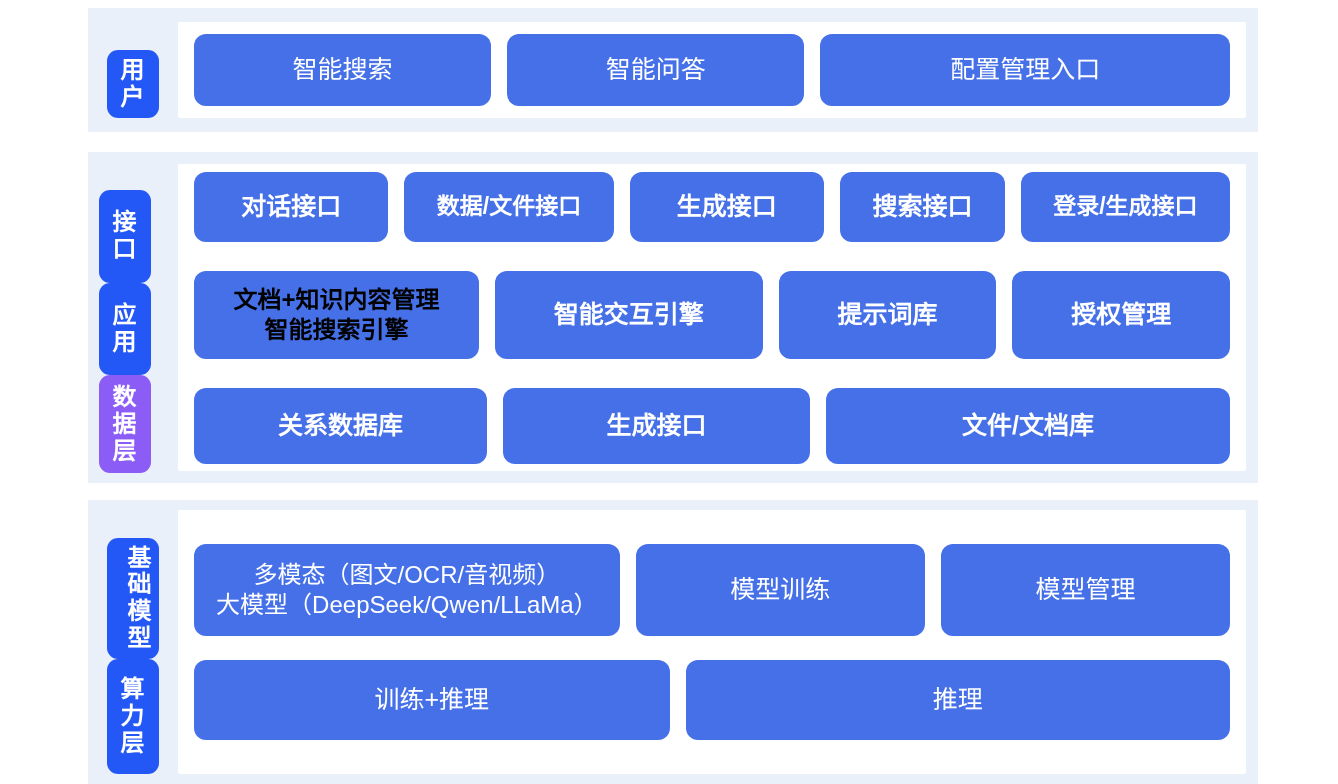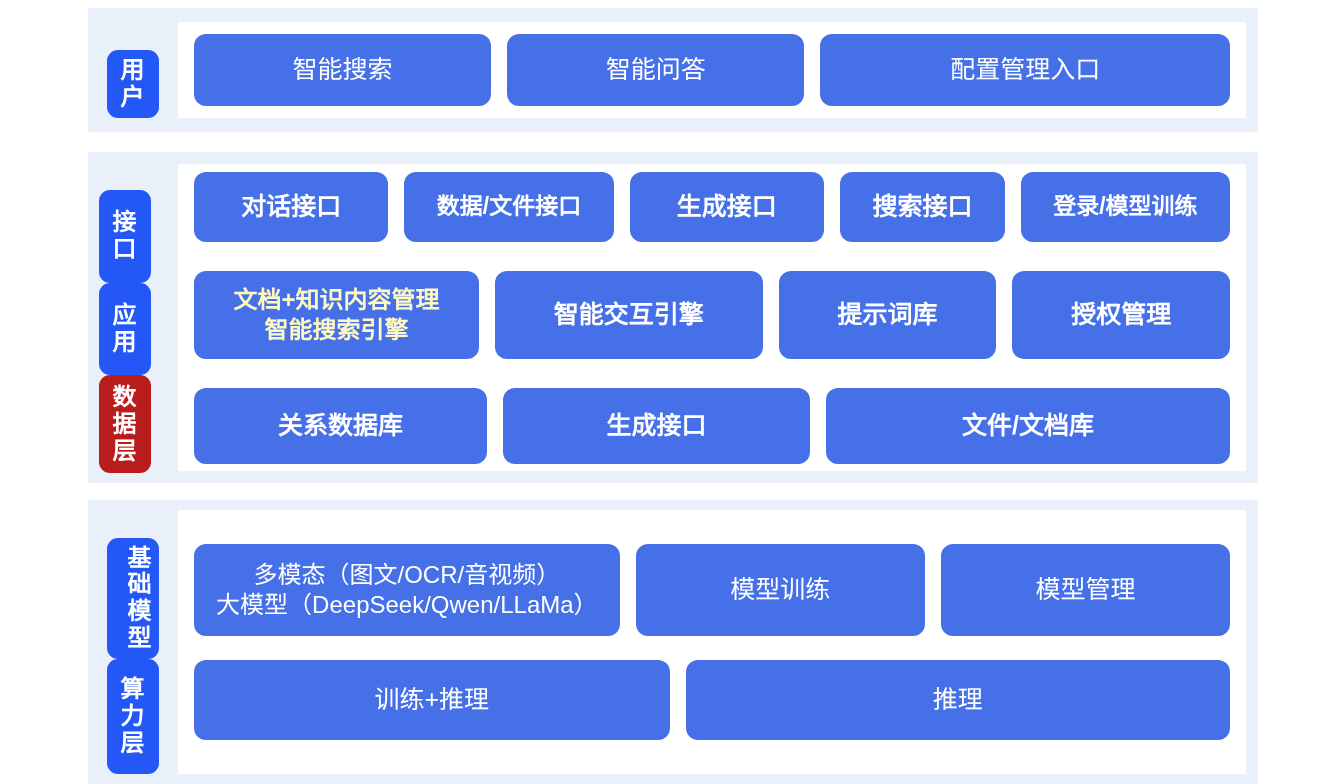--- a/index.html
+++ b/index.html
@@ -161,36 +161,36 @@
   </div>
 
   <div class="section section-s2" style="background: rgb(234, 240, 250);">
     <div class="rail">
       <div class="rail-tab h2" style="background: rgb(36, 88, 246);">
         <span class="rail-tab-inner">接口</span>
       </div>
       <div class="rail-tab h2" style="background: rgb(36, 88, 246);">
         <span class="rail-tab-inner">应用</span>
       </div>
-      <div class="rail-tab h3" style="background: #b91c1c;">
+      <div class="rail-tab h3" style="background: #8b5cf6;">
         <span class="rail-tab-inner">数据层</span>
       </div>
     </div>
     <div class="card" style="background: rgb(255, 255, 255);">
 
       <div class="row">
         <div class="box h-iface f12" style="background: rgb(69, 112, 232); color: rgb(255, 255, 255);">对话接口</div>
         <div class="box h-iface f13 small" style="background: rgb(69, 112, 232); color: rgb(255, 255, 255);">数据/文件接口</div>
         <div class="box h-iface f12" style="background: rgb(69, 112, 232); color: rgb(255, 255, 255);">生成接口</div>
         <div class="box h-iface f1" style="background: rgb(69, 112, 232); color: rgb(255, 255, 255);">搜索接口</div>
-        <div class="box h-iface f13 small" style="background: rgb(69, 112, 232); color: rgb(255, 255, 255);">登录/模型训练</div>
-      </div>
-
-      <div class="row">
-        <div class="box h-app f16 two-line" style="background: rgb(69, 112, 232); color: #fef9c3;">文档+知识内容管理
+        <div class="box h-iface f13 small" style="background: rgb(69, 112, 232); color: rgb(255, 255, 255);">登录/生成接口</div>
+      </div>
+
+      <div class="row">
+        <div class="box h-app f16 two-line" style="background: rgb(69, 112, 232); color: #000000;">文档+知识内容管理
 智能搜索引擎</div>
         <div class="box h-app f15" style="background: rgb(69, 112, 232); color: rgb(255, 255, 255);">智能交互引擎</div>
         <div class="box h-app f12" style="background: rgb(69, 112, 232); color: rgb(255, 255, 255);">提示词库</div>
         <div class="box h-app f12" style="background: rgb(69, 112, 232); color: rgb(255, 255, 255);">授权管理</div>
       </div>
 
       <div class="row">
         <div class="box h-data f1" style="background: rgb(69, 112, 232); color: rgb(255, 255, 255);">关系数据库</div>
         <div class="box h-data f105" style="background: rgb(69, 112, 232); color: rgb(255, 255, 255); flex: 1.05 1 0px;">生成接口</div>
         <div class="box h-data f14" style="background: rgb(69, 112, 232); color: rgb(255, 255, 255);">文件/文档库</div>

